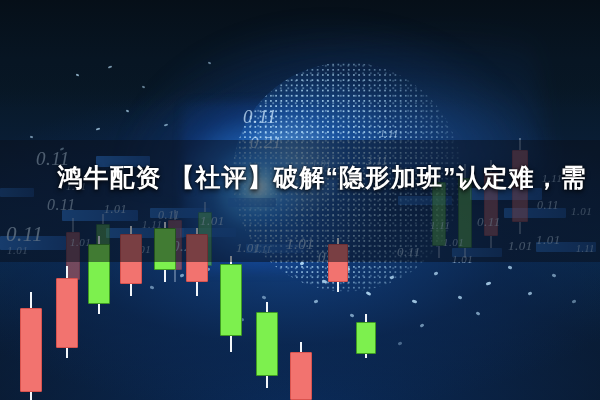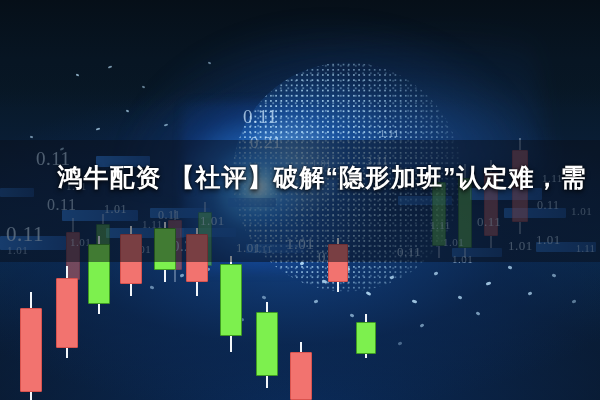--- a/index.html
+++ b/index.html
@@ -45,21 +45,21 @@
     filter:blur(3px);}
   
   .particles{position:absolute;inset:0;}
   .pt{position:absolute;background:#bfe6ff;border-radius:40%;opacity:.85;}
   
   .bars{position:absolute;inset:0;}
   .bar{position:absolute;background:linear-gradient(90deg,rgba(42,120,215,.92),rgba(30,95,185,.72));border-radius:1px;}
   
   .nums{position:absolute;inset:0;}
   .num{position:absolute;font-family:"Liberation Serif","DejaVu Serif",serif;
-    color:rgba(205,232,255,.80);white-space:nowrap;letter-spacing:.5px;}
+    color:rgba(205,232,255,.80);white-space:nowrap;letter-spacing:.5px;font-style:italic;}
   
   .candle{position:absolute;}
   .candle .wick{position:absolute;left:50%;transform:translateX(-50%);width:2px;background:#f2f6fa;}
   .candle .body{position:absolute;left:0;right:0;border-radius:1px;}
   .c-red  .body{background:#f2736f;border:1px solid #d9534e;}
   .c-green .body{background:#7df04e;border:1px solid #3f9c22;}
   .ghost{opacity:.45;}
   .ghost .wick{background:rgba(225,240,255,.7);}
   
   .band{position:absolute;left:0;top:140px;width:600px;height:122px;

